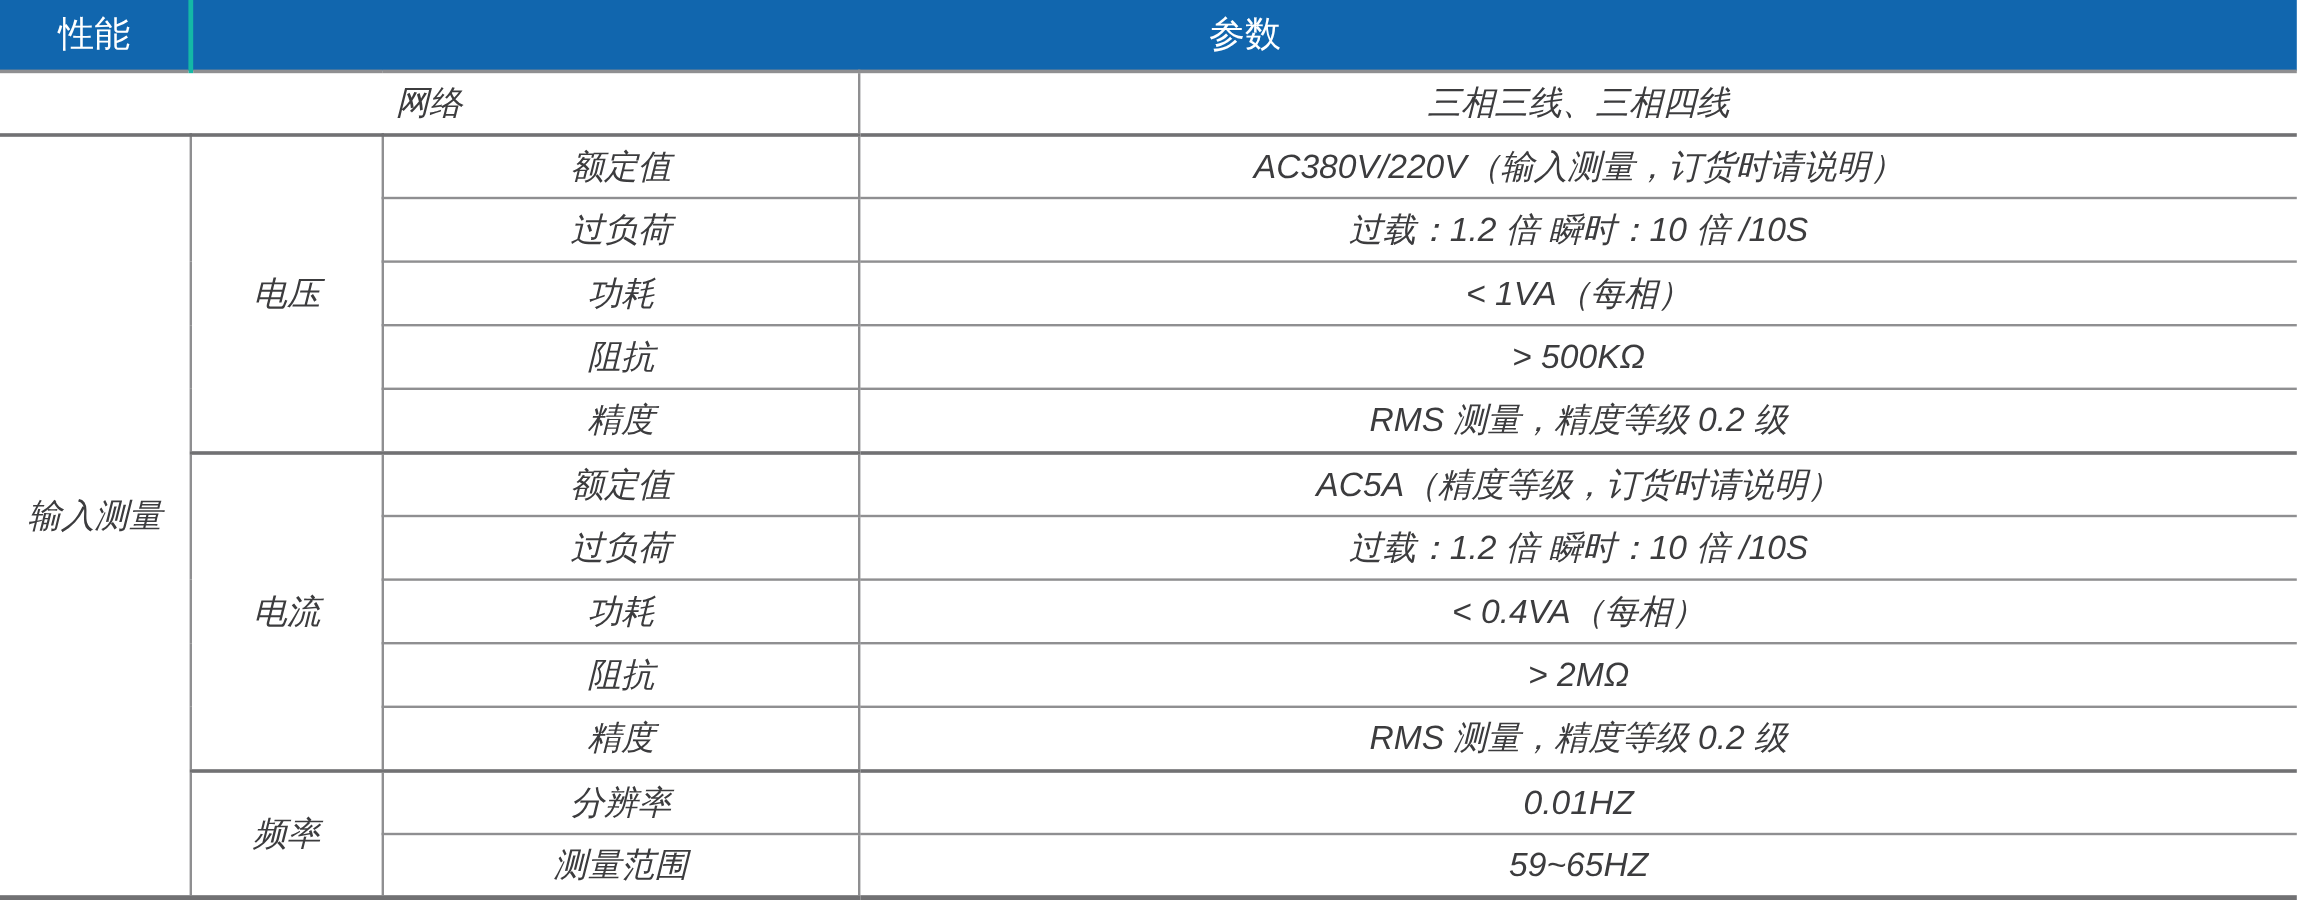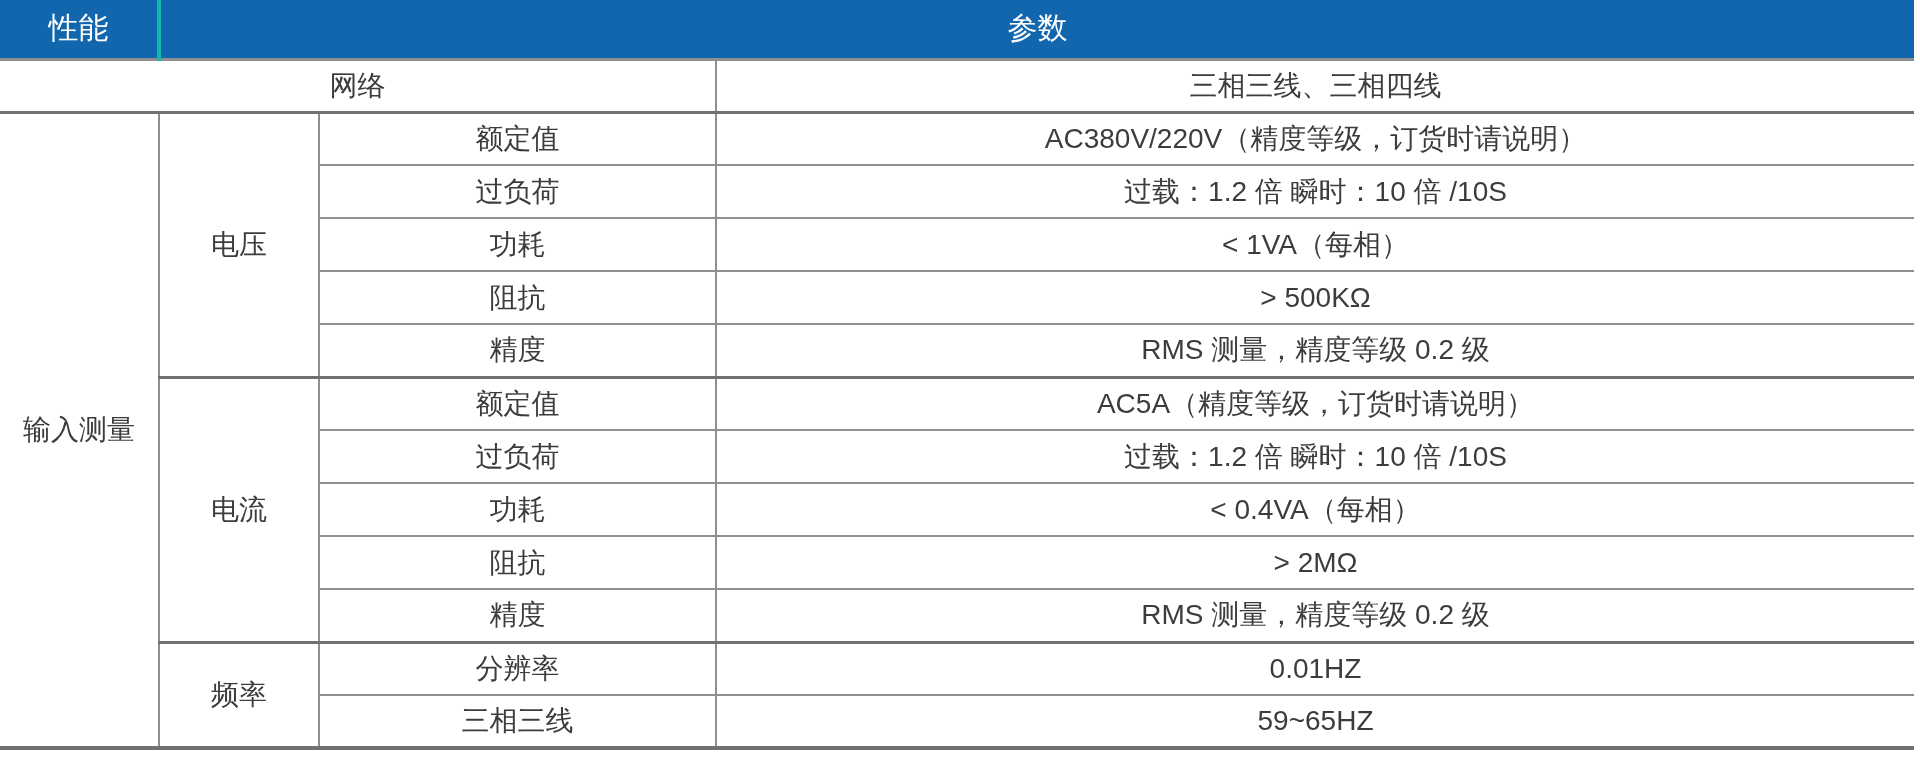--- a/index.html
+++ b/index.html
@@ -39,20 +39,21 @@
   }
   th.h2 { border-left: 4px solid #14b8a6; }
 
   td {
     border: 2px solid var(--grid-line, #8f8f91);
     font-size: 28px;
     text-align: center;
     vertical-align: middle;
     padding: 0;
     background: #ffffff;
+    font-style: italic;
   }
 
   
   td.net-label { border-left: none; border-top: none; border-bottom: 3px solid var(--section-line, #717173); }
   td.net-val   { border-right: none; border-top: none; border-bottom: 3px solid var(--section-line, #717173); }
 
   
   td.perf {
     border-left: none;
     border-top: 3px solid var(--section-line, #717173);
@@ -91,21 +92,21 @@
 
     <tr>
       <td class="net-label" colspan="3">网络</td>
       <td class="val net-val">三相三线、三相四线</td>
     </tr>
 
     <tr class="sec">
       <td class="perf" rowspan="12">输入测量</td>
       <td class="grp" rowspan="5">电压</td>
       <td class="lbl">额定值</td>
-      <td class="val">AC380V/220V（精度等级，订货时请说明）</td>
+      <td class="val">AC380V/220V（输入测量，订货时请说明）</td>
     </tr>
     <tr>
       <td class="lbl">过负荷</td>
       <td class="val">过载：1.2 倍 瞬时：10 倍 /10S</td>
     </tr>
     <tr>
       <td class="lbl">功耗</td>
       <td class="val">&lt; 1VA（每相）</td>
     </tr>
     <tr>
@@ -138,18 +139,18 @@
       <td class="lbl">精度</td>
       <td class="val">RMS 测量，精度等级 0.2 级</td>
     </tr>
 
     <tr class="sec">
       <td class="grp grp-last" rowspan="2">频率</td>
       <td class="lbl">分辨率</td>
       <td class="val">0.01HZ</td>
     </tr>
     <tr class="last">
-      <td class="lbl">三相三线</td>
+      <td class="lbl">测量范围</td>
       <td class="val">59~65HZ</td>
     </tr>
   </tbody>
     </table>
 </div>
 
 </body></html>

